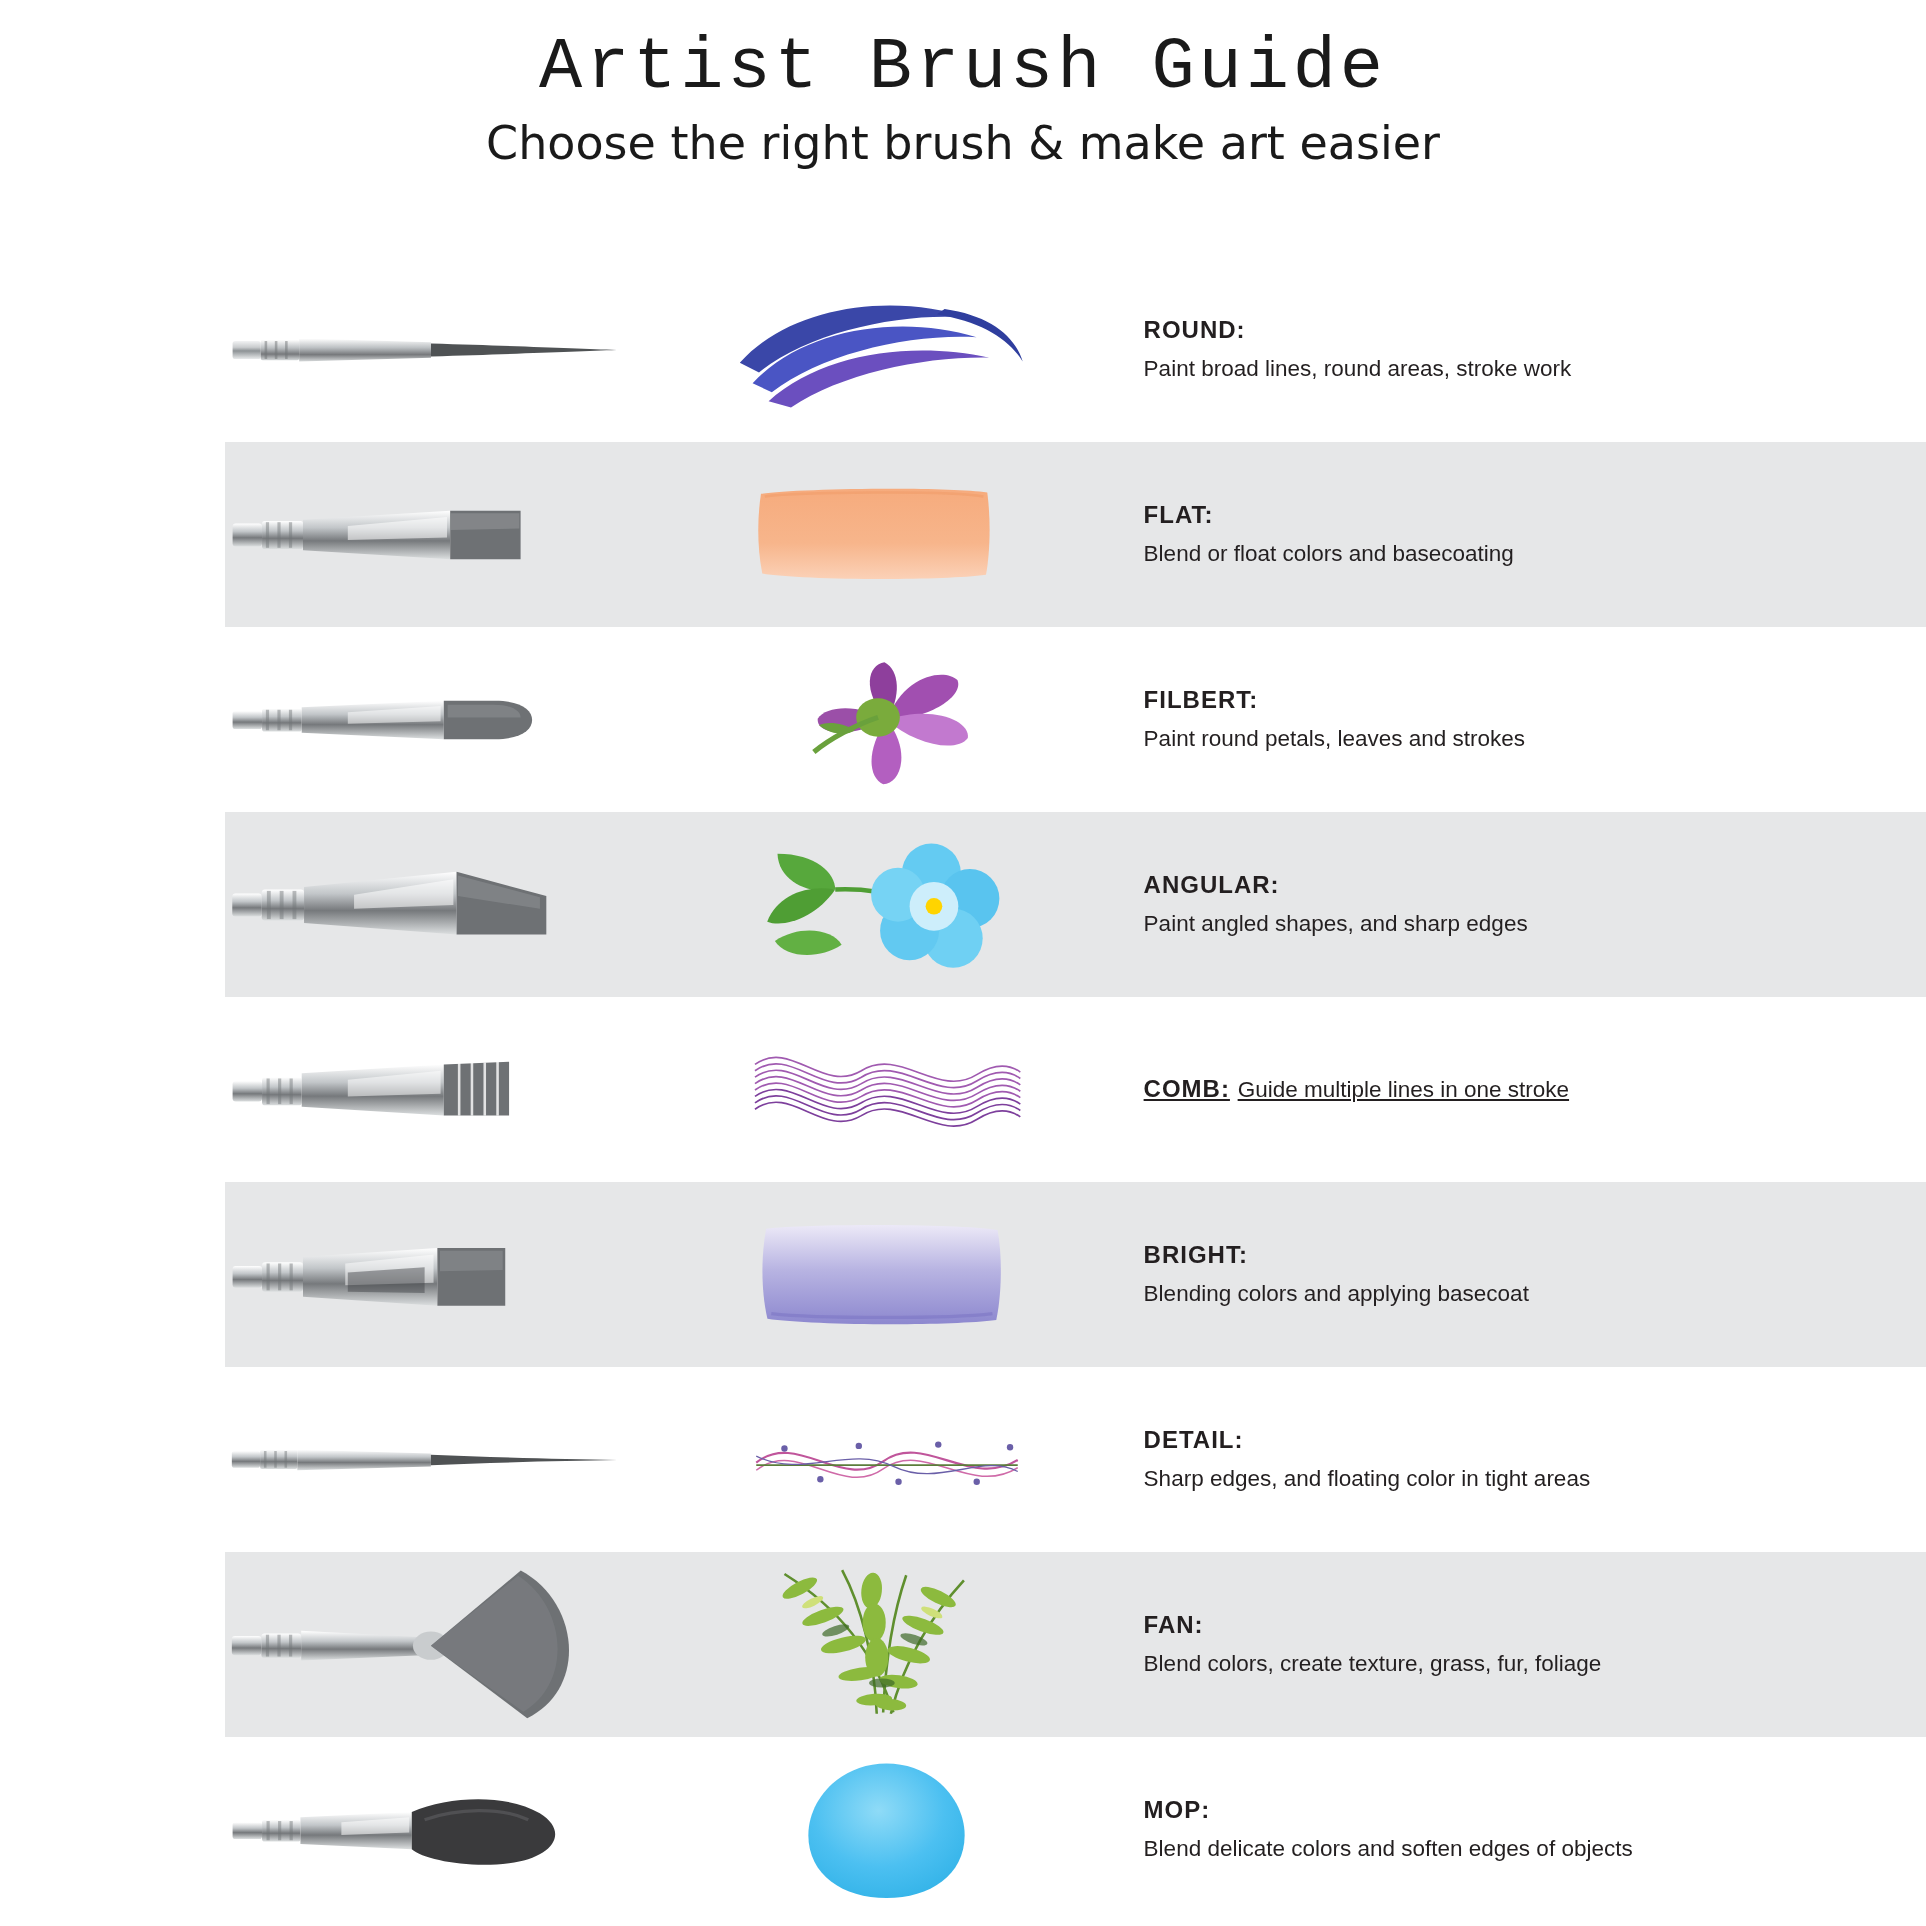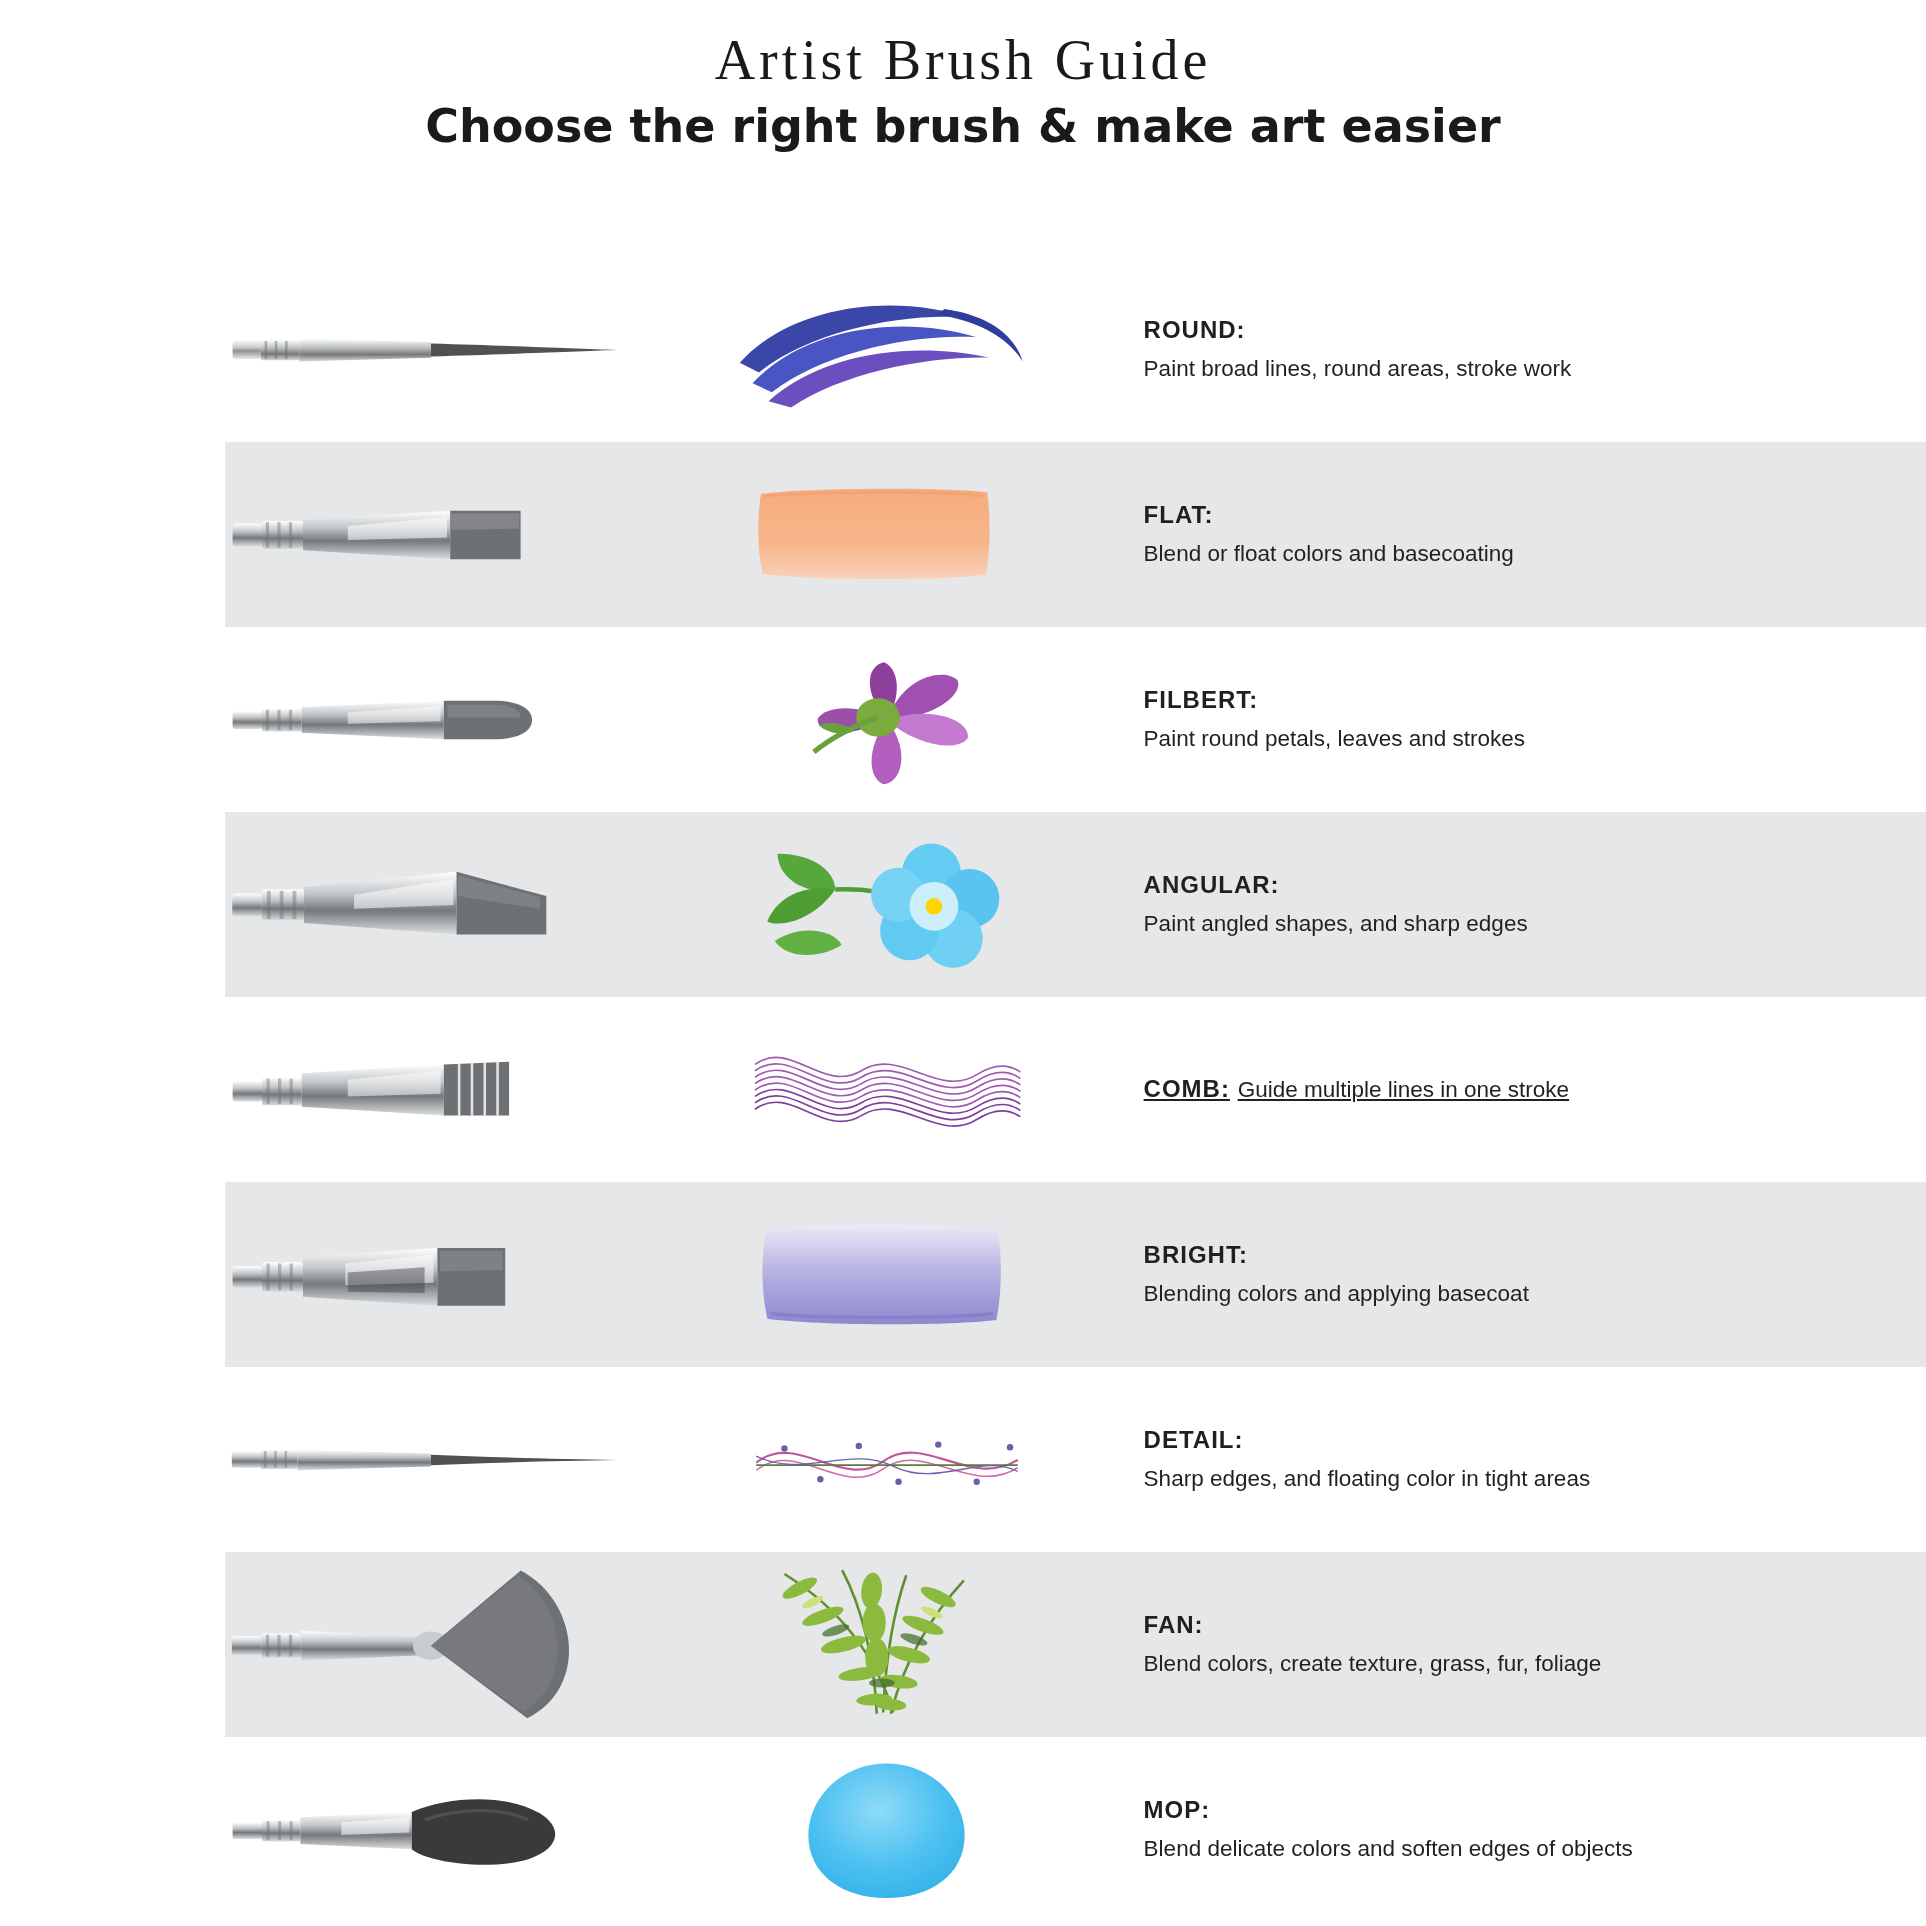--- a/index.html
+++ b/index.html
@@ -19,32 +19,32 @@
     width: 1926px;
     height: 1926px;
     background: #ffffff;
   }
   
   .header {
     text-align: center;
     padding-top: 31px;
   }
   .title {
-    font-family: Liberation Serif, serif;
-    font-size: 56px;
+    font-family: Liberation Mono, monospace;
+    font-size: 72px;
     font-weight: 400;
     letter-spacing: 3.9px;
     line-height: 1.05;
     color: #1a1a1a;
     margin: 0;
   }
   .subtitle {
     font-family: "DejaVu Sans", sans-serif;
     font-size: 46px;
-    font-weight: 700;
+    font-weight: 400;
     letter-spacing: 0px;
     line-height: 1.2;
     color: #1a1a1a;
     margin: 9px 0 0 0;
   }
   
   .rows {
     position: absolute;
     top: 257px;
     left: 0;

